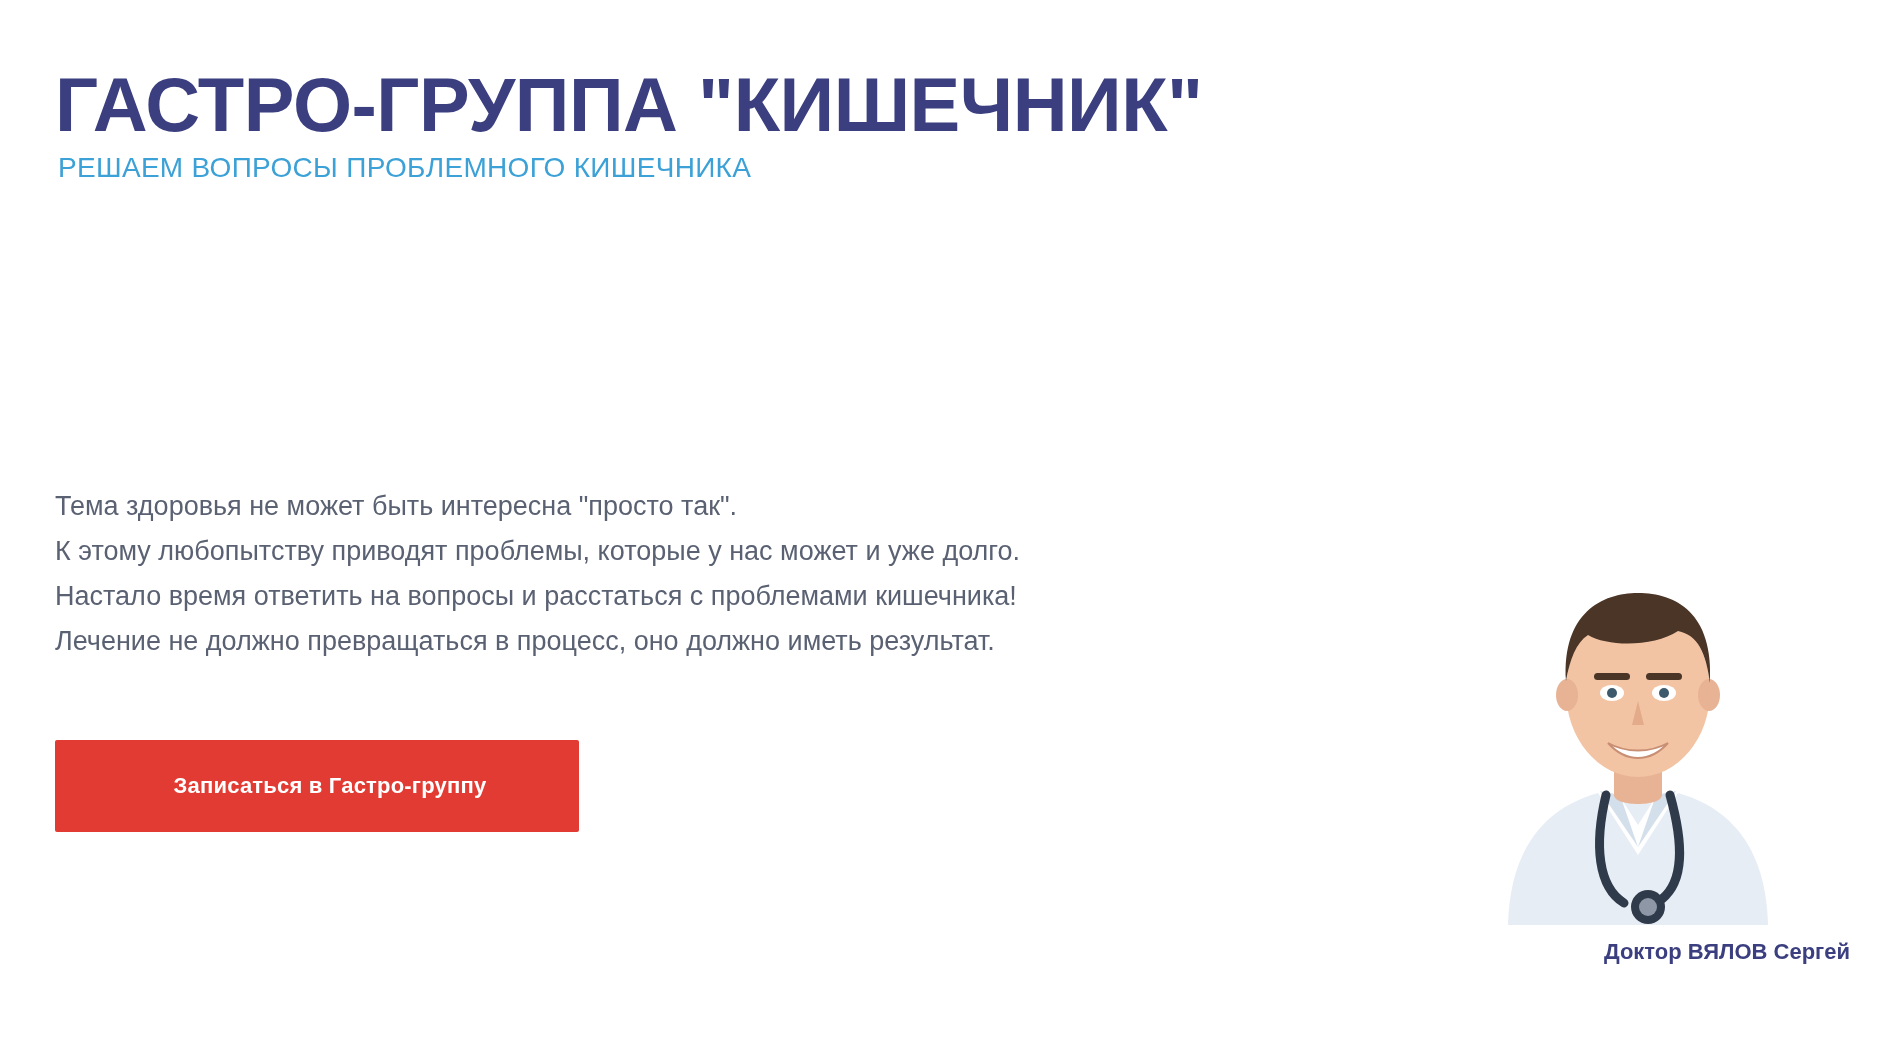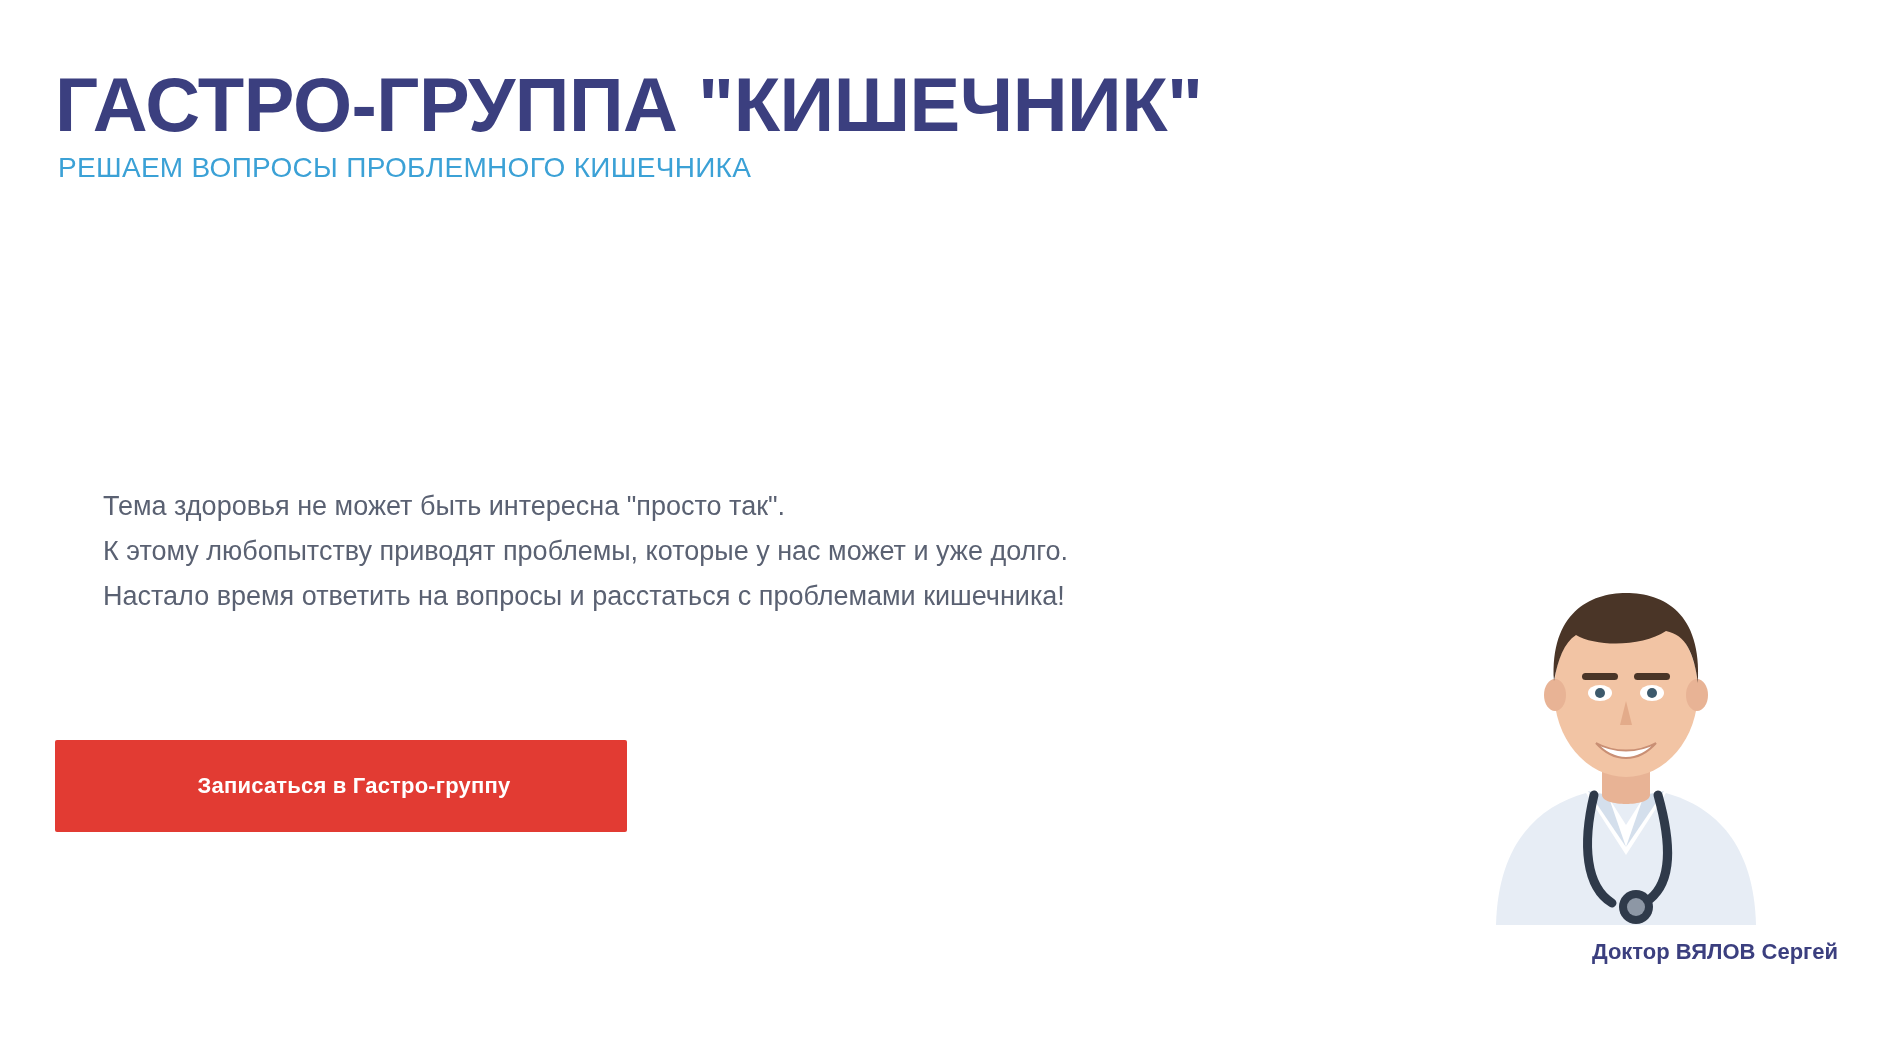--- a/index.html
+++ b/index.html
@@ -50,47 +50,46 @@
     position: absolute;
     left: 55px;
     top: 484px;
     width: 1290px;
     font-size: 27px;
     line-height: 45px;
     color: #5a6172;
   }
   .lead div {
     white-space: nowrap;
-    margin-left: 48px;
   }
 
   
   .cta {
     position: absolute;
     left: 55px;
     top: 740px;
-    width: 572px;
+    width: 524px;
     height: 92px;
     background: #e23b33;
     border: none;
     border-radius: 2px;
     color: #ffffff;
     font-size: 22px;
     font-weight: bold;
     font-family: "Liberation Sans", sans-serif;
     text-align: center;
     cursor: pointer;
     letter-spacing: 0.2px;
     padding-left: 32px;
   }
 
   
   .doctor-block {
     position: absolute;
-    right: 42px;
+    right: 30px;
     top: 495px;
     width: 420px;
     height: 540px;
   }
   .doctor-photo {
     position: absolute;
     left: 18px;
     top: 0;
     width: 380px;
     height: 430px;
@@ -124,20 +123,21 @@
 <div class="page">
 
   <h1 class="hero-title">ГАСТРО-ГРУППА "КИШЕЧНИК"</h1>
 
   <div class="hero-subtitle">РЕШАЕМ ВОПРОСЫ ПРОБЛЕМНОГО КИШЕЧНИКА</div>
 
   <div class="lead">
     <div>Тема здоровья не может быть интересна "просто так".</div>
     <div>К этому любопытству приводят проблемы, которые у нас может и уже долго.</div>
     <div>Настало время ответить на вопросы и расстаться с проблемами кишечника!</div>
+    <div>Лечение не должно превращаться в процесс, оно должно иметь результат.</div>
   </div>
 
   <button class="cta">Записаться в Гастро-группу</button>
 
   <div class="doctor-block">
     <div class="doctor-photo">
       <svg width="380" height="430" viewBox="0 0 380 430" xmlns="http://www.w3.org/2000/svg">
         <rect x="0" y="0" width="380" height="430" fill="#ffffff"></rect>
 
         <path d="M60 430 C62 350 100 312 150 298 L230 298 C280 312 318 350 320 430 Z" fill="#e7edf5"></path>

